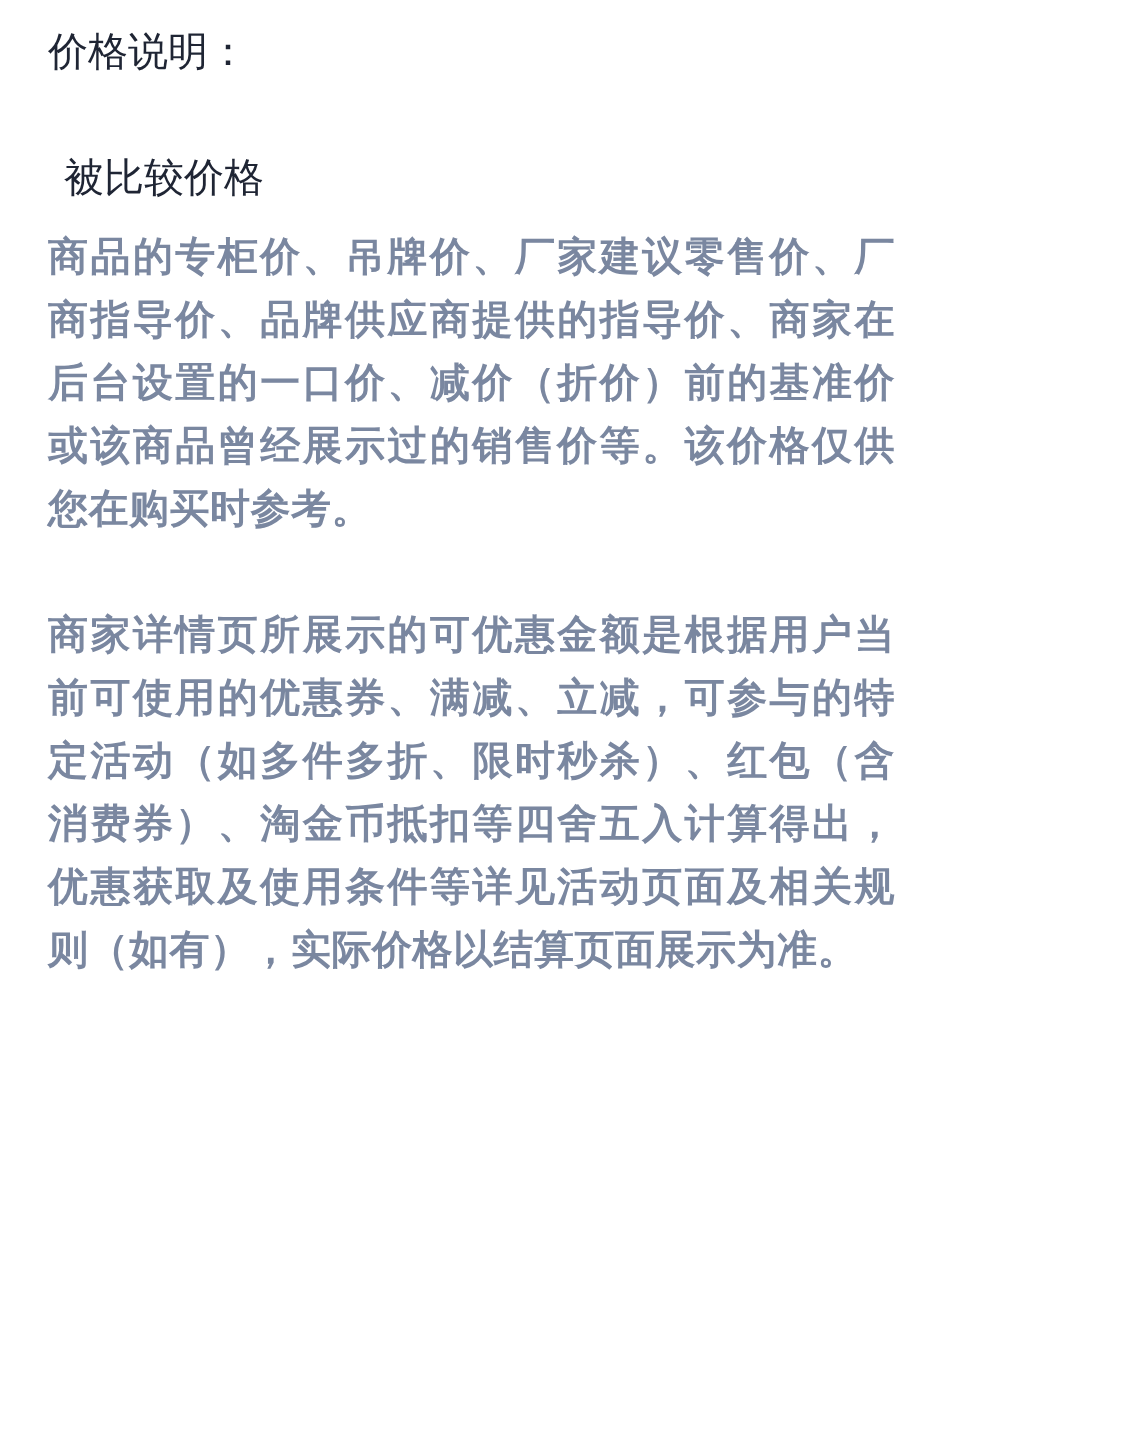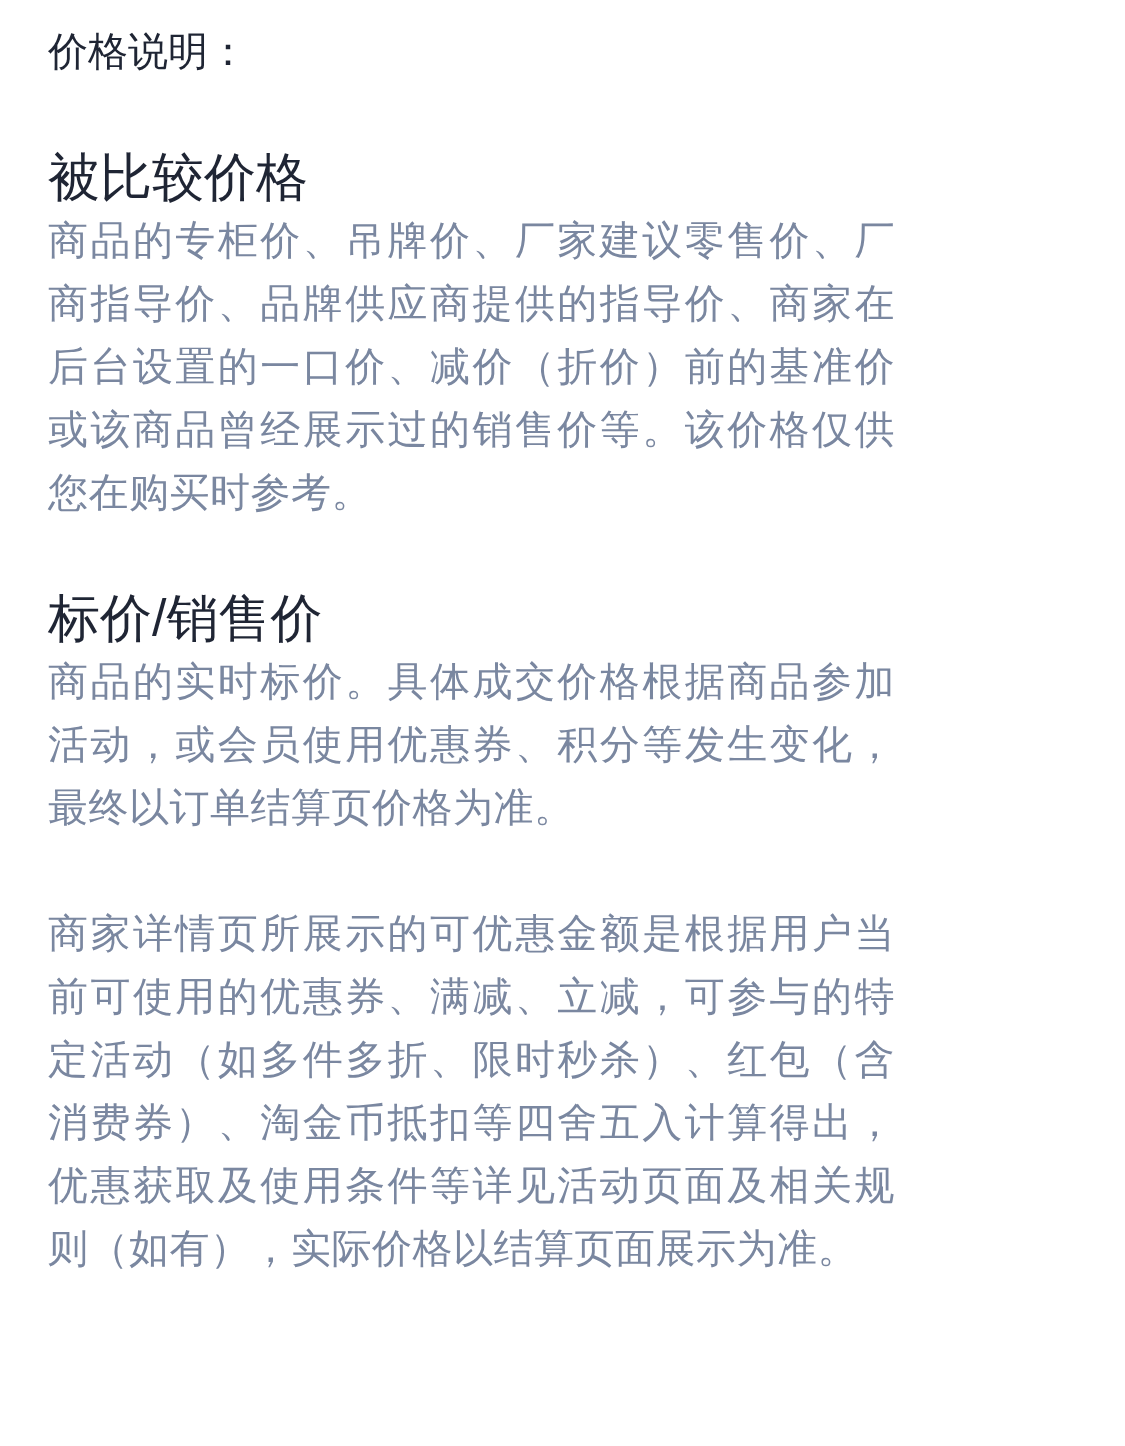--- a/index.html
+++ b/index.html
@@ -27,51 +27,47 @@
     color: #1f2534;
     margin: 0 0 63px 0;
   }
   .section {
     margin: 0 0 63px 0;
   }
   .section:last-child {
     margin-bottom: 0;
   }
   .h2 {
-    font-size: 52px;
+    font-size: 40px;
     line-height: 63px;
     font-weight: 500;
     color: #1f2534;
-    margin: 0;
+    margin: 16px;
   }
   .body-text {
     font-size: 40px;
     line-height: 63px;
-    font-weight: 400;
+    font-weight: 700;
     color: #7a87a0;
     margin: 0;
     text-align: justify;
     letter-spacing: 0.5px;
   }
 </style>
 </head>
 <body>
 
 <div class="page">
 
   <div class="h1">价格说明：</div>
 
   <div class="section">
     <div class="h2">被比较价格</div>
     <p class="body-text">商品的专柜价、吊牌价、厂家建议零售价、厂商指导价、品牌供应商提供的指导价、商家在后台设置的一口价、减价（折价）前的基准价或该商品曾经展示过的销售价等。该价格仅供您在购买时参考。</p>
   </div>
 
-  <div class="section">
-    <div class="h2">标价/销售价</div>
-    <p class="body-text">商品的实时标价。具体成交价格根据商品参加活动，或会员使用优惠券、积分等发生变化，最终以订单结算页价格为准。</p>
-  </div>
 
   <div class="section">
     <p class="body-text">商家详情页所展示的可优惠金额是根据用户当前可使用的优惠券、满减、立减，可参与的特定活动（如多件多折、限时秒杀）、红包（含消费券）、淘金币抵扣等四舍五入计算得出，优惠获取及使用条件等详见活动页面及相关规则（如有），实际价格以结算页面展示为准。</p>
   </div>
 
 
 </div>
 
 </body></html>

